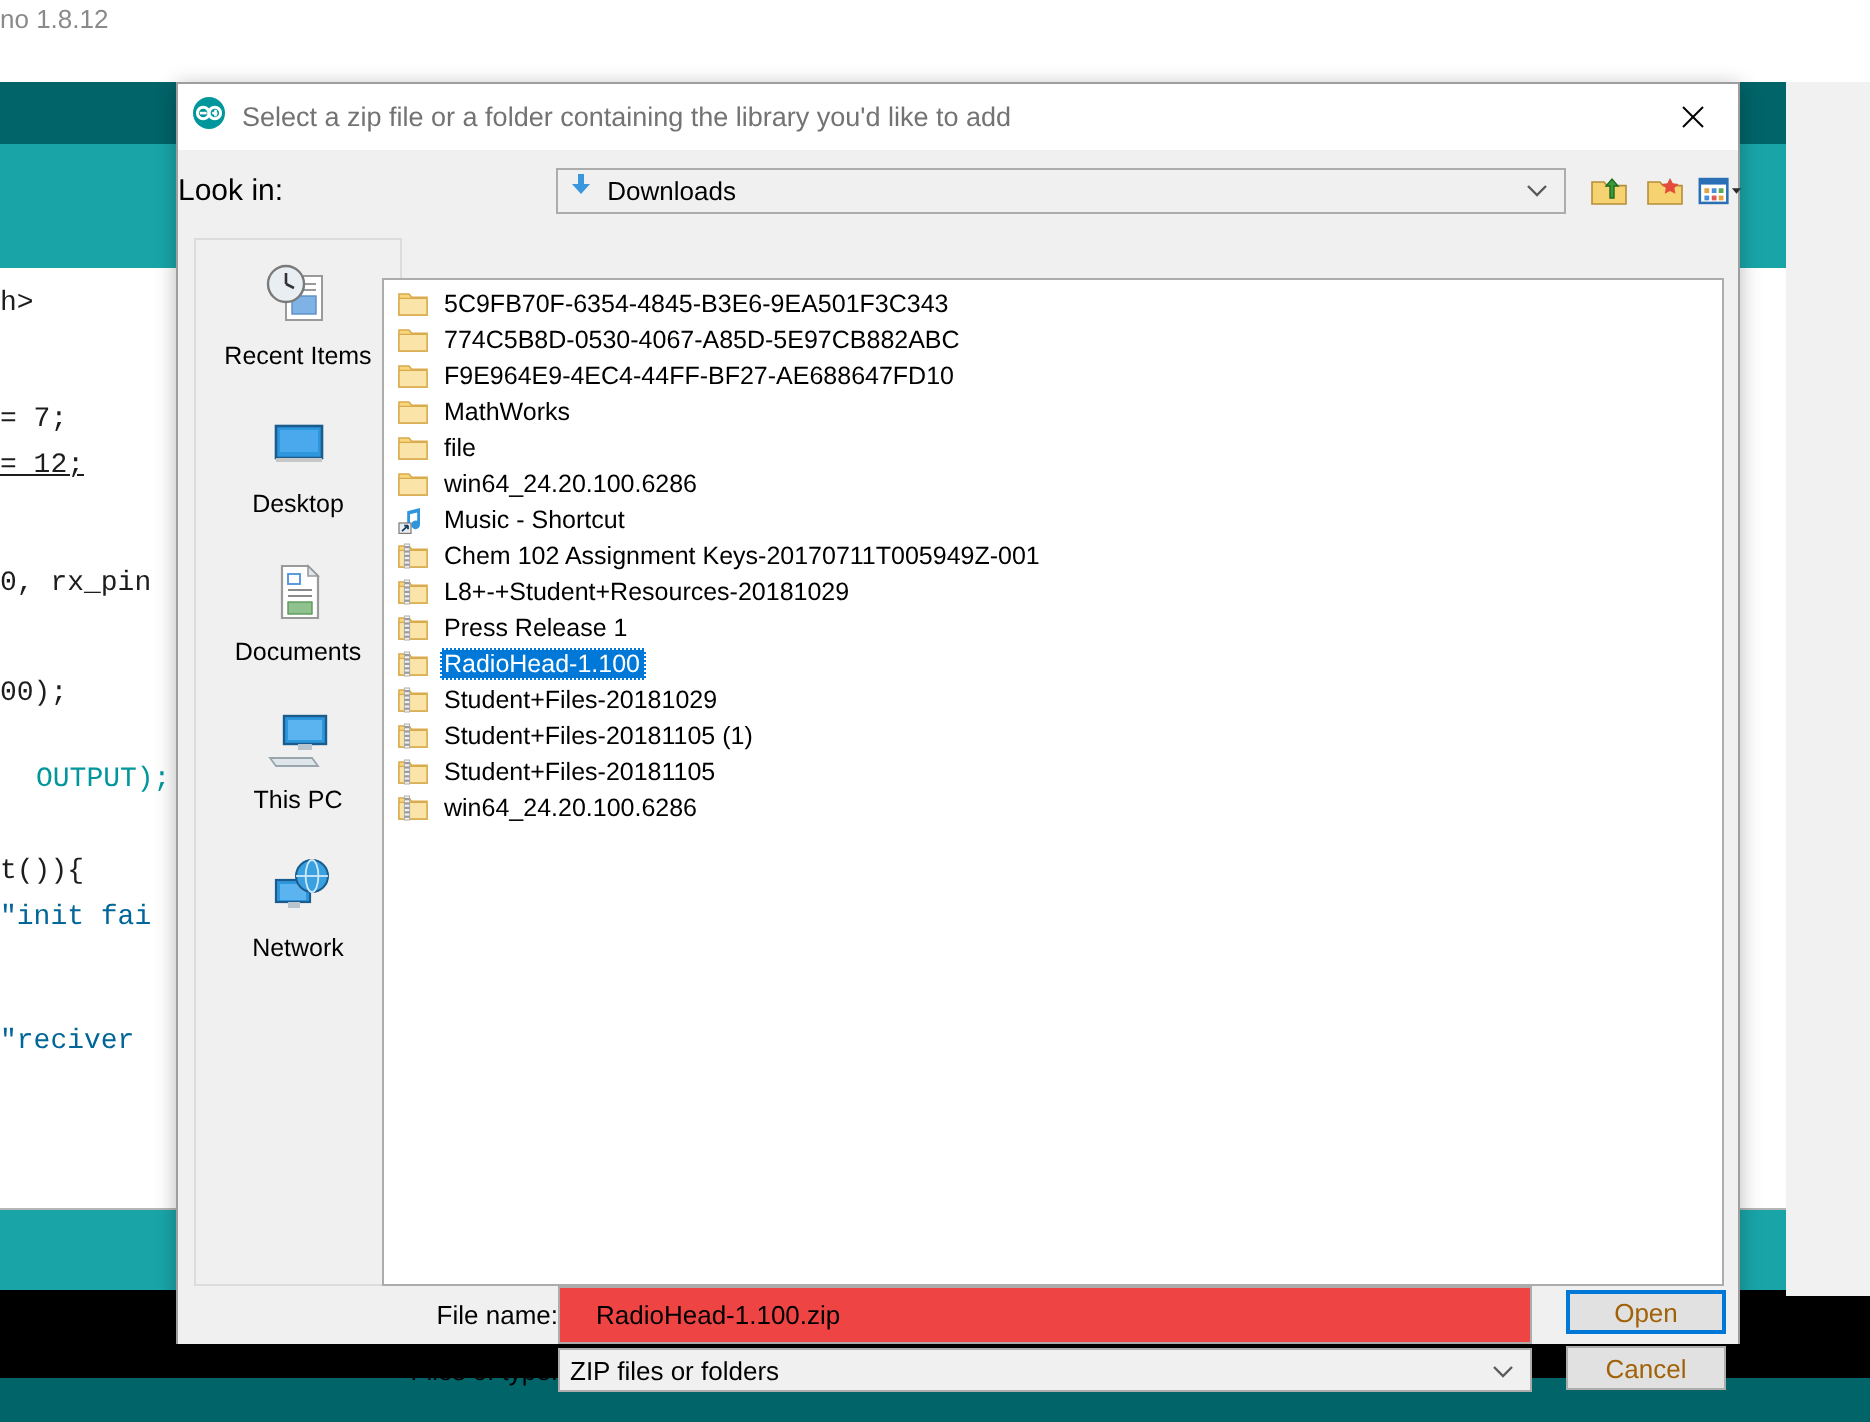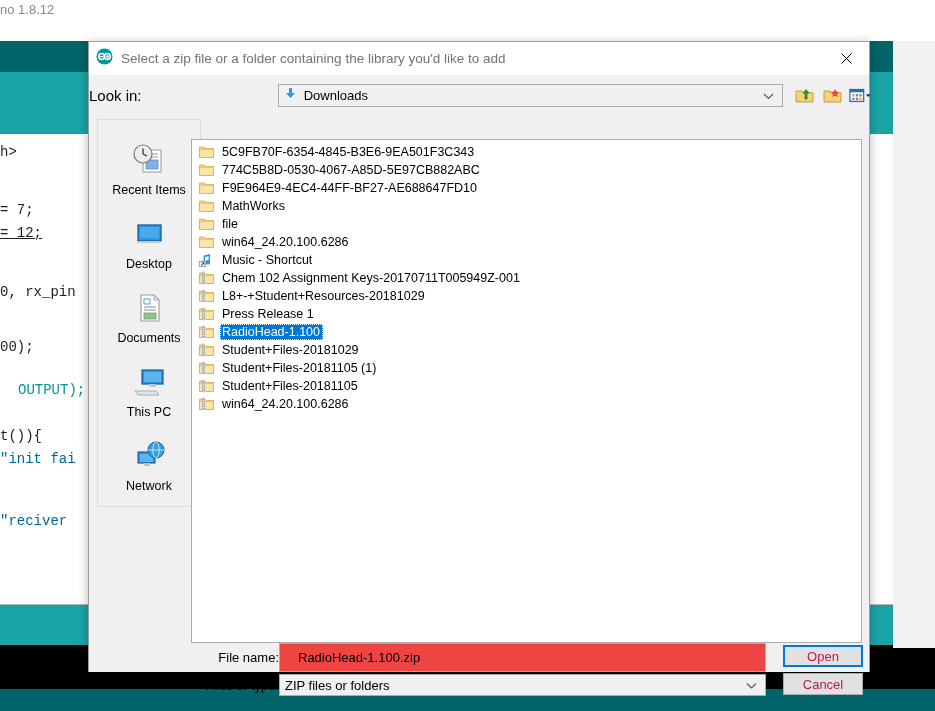--- a/index.html
+++ b/index.html
@@ -151,24 +151,24 @@
   }
   .tbtn {
     width: 22px; height: 20px;
     display: flex; align-items: center; justify-content: center;
     cursor: default;
   }
 
   
   .places-bar {
     position: absolute; left: 8px; top: 44px;
-    width: 104px; height: 388px;
+    width: 104px; height: 524px;
     background: #f0f0f0;
     border: 1px solid #dcdcdc;
-    padding-top: 20px;
+    padding-top: 8px;
   }
   .place {
     display: flex; flex-direction: column; align-items: center;
     margin-bottom: 17px;
     cursor: default;
   }
   .place-icon { height: 40px; display:flex; align-items:center; justify-content:center; }
   .place-label { font-size: 12.5px; color: #000; margin-top: 3px; }
 
   .file-list {
@@ -232,21 +232,21 @@
     display: flex; align-items: center;
     padding: 0 5px;
     position: relative;
     font-size: 13px; color: #000;
   }
   .dlg-btn {
     position: absolute;
     width: 80px; height: 22px;
     background: #e1e1e1;
     border: 1px solid #adadad;
-    font-size: 13px; color: #be185d;
+    font-size: 13px; color: #a16207;
     font-family: "Liberation Sans", sans-serif;
     display: flex; align-items: center; justify-content: center;
     cursor: default;
   }
   #btn-open {
     left: 694px; top: 570px;
     border: 2px solid #0078d7;
     background: #e1e1e1;
   }
   #btn-cancel { left: 694px; top: 598px; }

